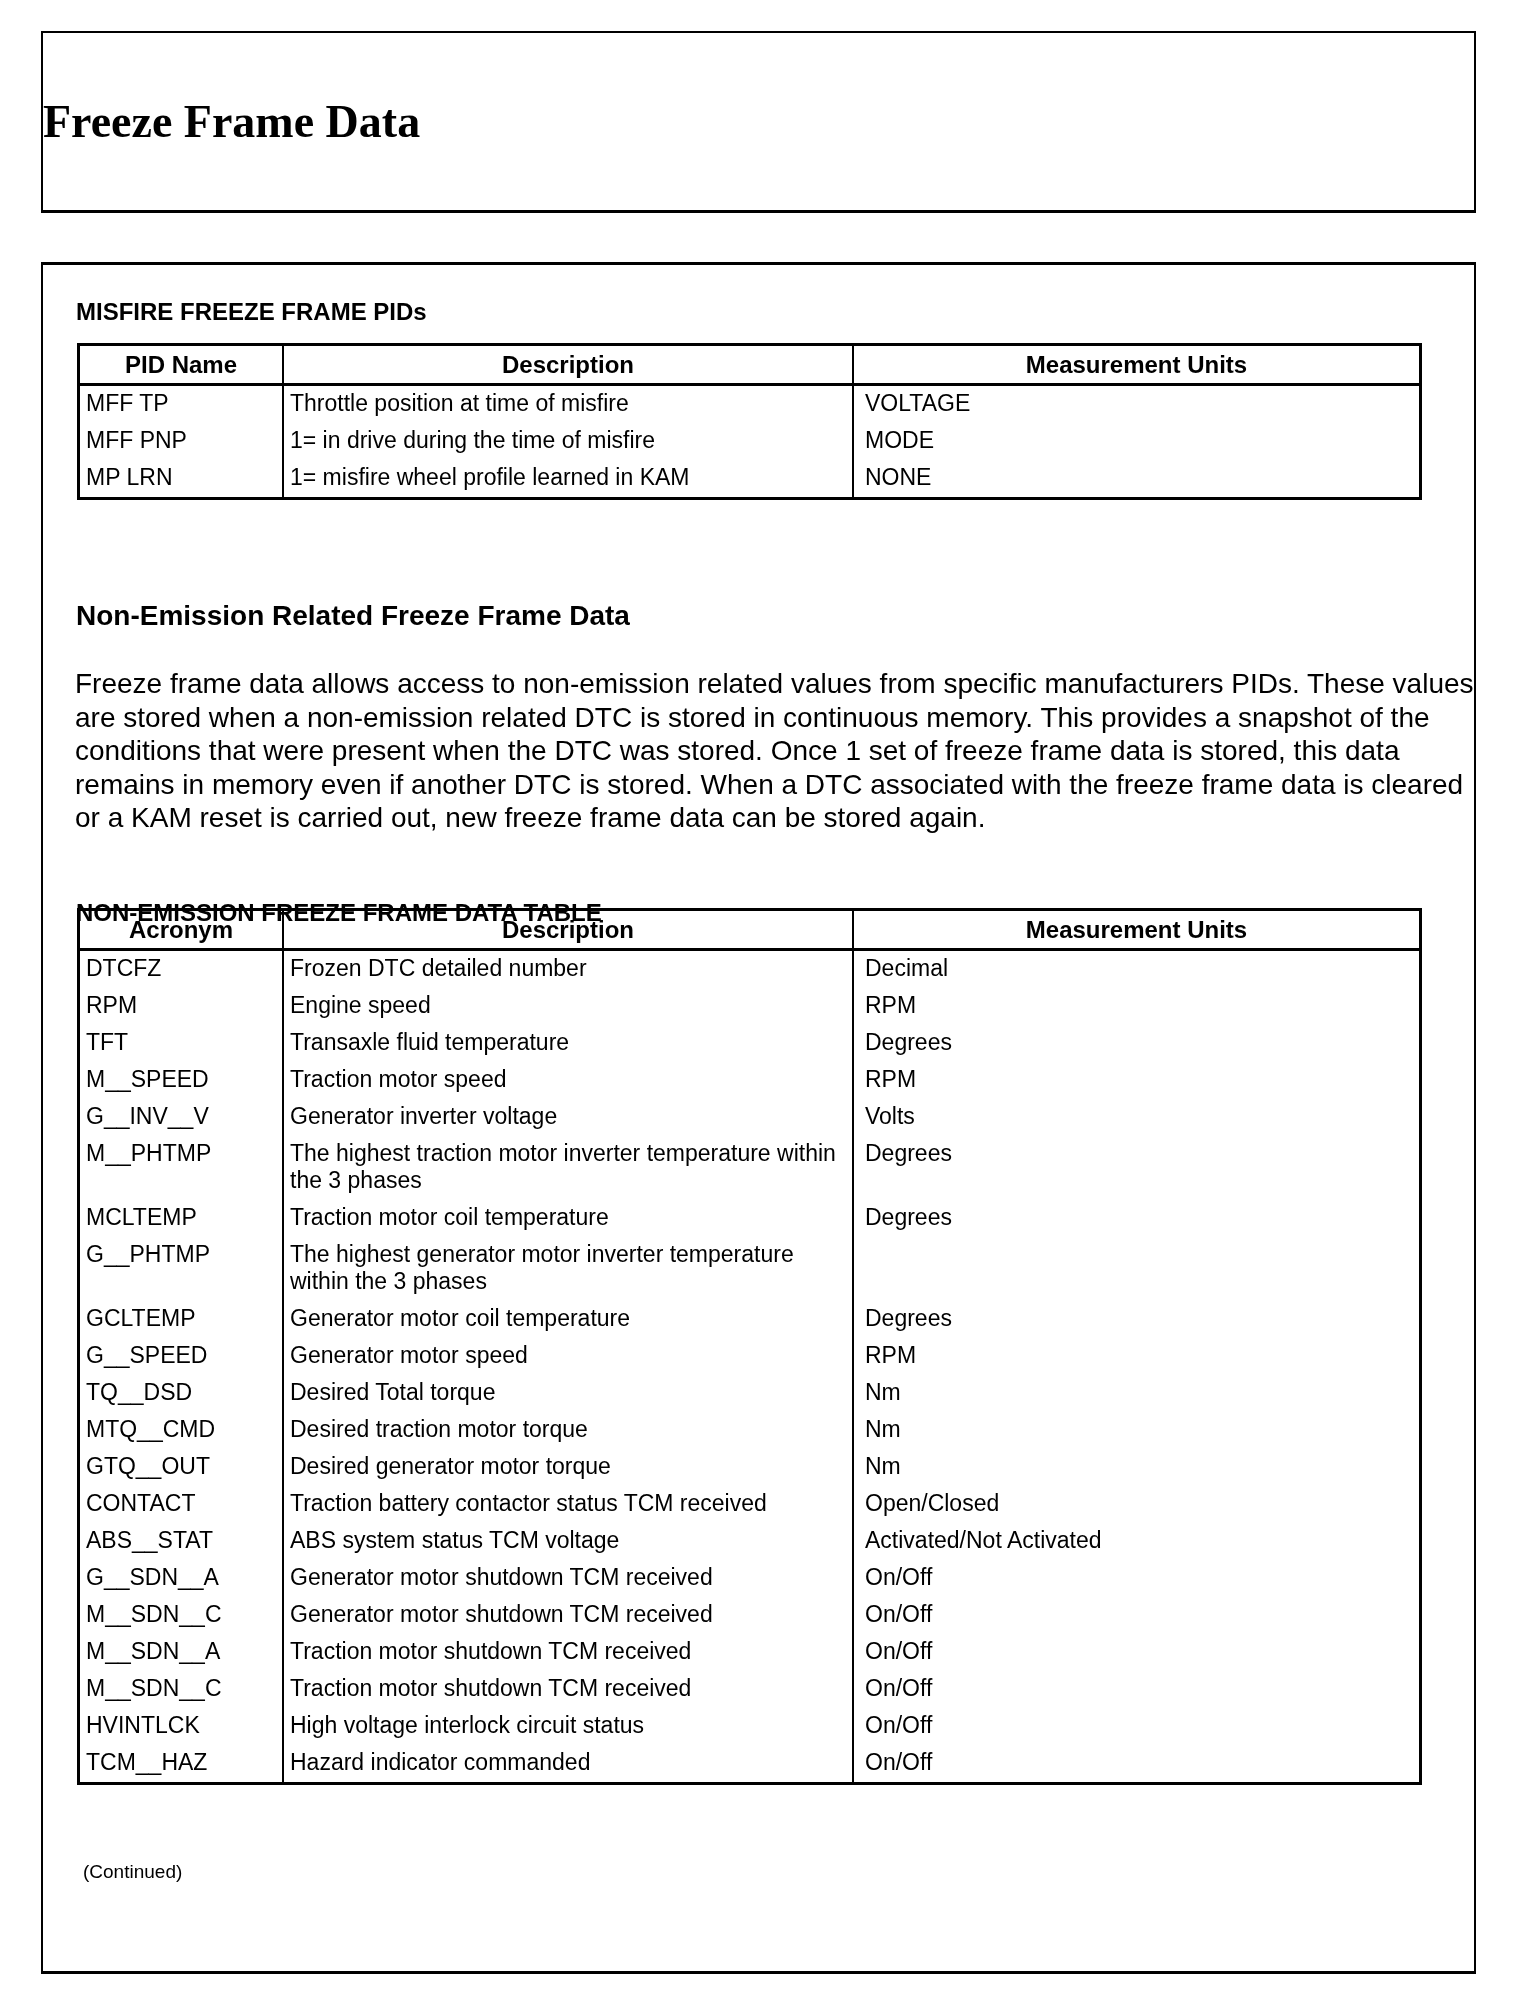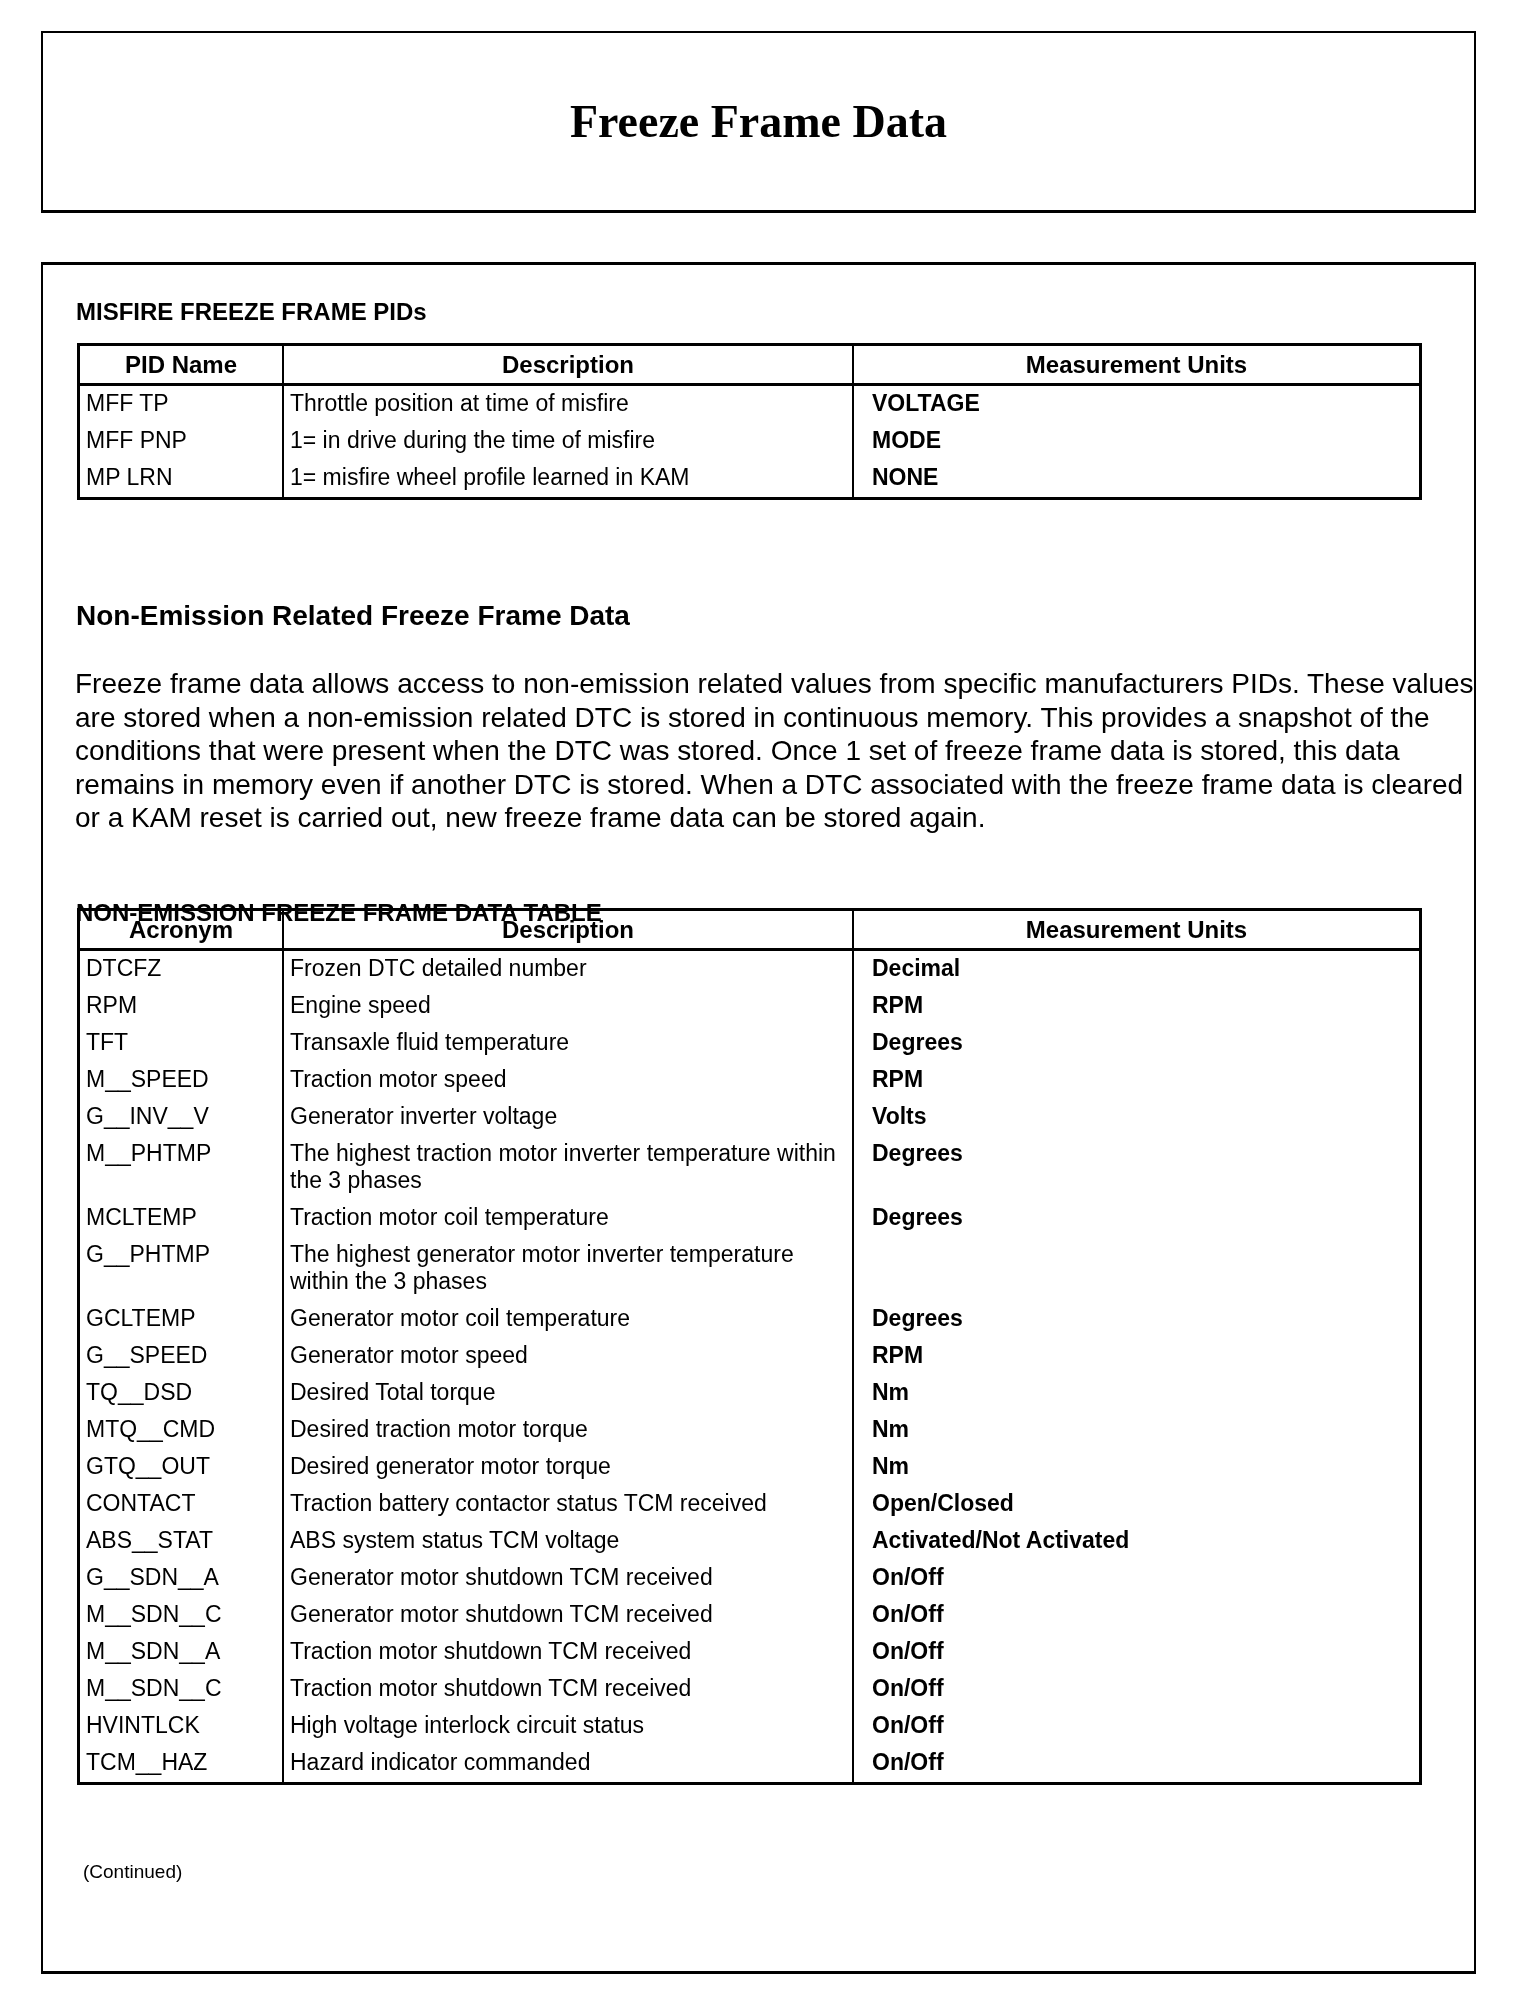--- a/index.html
+++ b/index.html
@@ -1,28 +1,28 @@
 <!DOCTYPE html>
 <html><head>
 <meta charset="utf-8">
 <style>
   html, body { margin:0; padding:0; background:#ffffff; }
   body { width:1520px; height:2006px; position:relative; font-family:"Liberation Sans", sans-serif; color:#000; overflow:hidden; }
-  .title-box { position:absolute; left:41px; top:31px; width:1435px; height:182px; border:2px solid #000; border-bottom-width:3px; box-sizing:border-box; display:flex; align-items:center; justify-content:center; }
+  .title-box { position:absolute; left:41px; top:31px; width:1435px; height:182px; border:2px solid #000; border-bottom-width:3px; box-sizing:border-box; display:flex; align-items:center; justify-content:flex-start; }
   .title-box h1 { margin:0; font-family:"Liberation Serif", serif; font-weight:bold; font-size:46px; letter-spacing:0px; }
   .main-box { position:absolute; left:41px; top:262px; width:1435px; height:1712px; border:2px solid #000; border-top-width:3px; border-bottom-width:3px; box-sizing:border-box; }
   .section-heading { position:absolute; left:76px; font-weight:bold; font-size:24px; }
   .sub-heading { position:absolute; left:76px; font-weight:bold; font-size:28px; }
   .para { position:absolute; left:75px; width:1400px; font-size:28px; line-height:33.5px; }
   table { position:absolute; left:77px; width:1345px; border-collapse:collapse; border:3px solid #000; font-size:23px; }
   th { font-weight:bold; font-size:24px; text-align:center; border:2px solid #000; border-bottom:3px solid #000; height:37px; padding:0; }
   td { vertical-align:top; border-left:2px solid #000; border-right:2px solid #000; padding:4px 8px 6px 6px; line-height:27px; }
   td.c1 { width:188px; }
   td.c2 { width:553px; }
-  td.c3 { padding-left:18px;font-weight:bold; }
+  td.c3 { padding-left:11px; }
   #tbl1 { top:343px; }
   #tbl2 { top:908px; }
   .continued { position:absolute; left:83px; top:1861px; font-size:19px; }
 </style>
 </head>
 <body>
 
 <div class="title-box">
   <h1>Freeze Frame Data</h1>
 </div>

